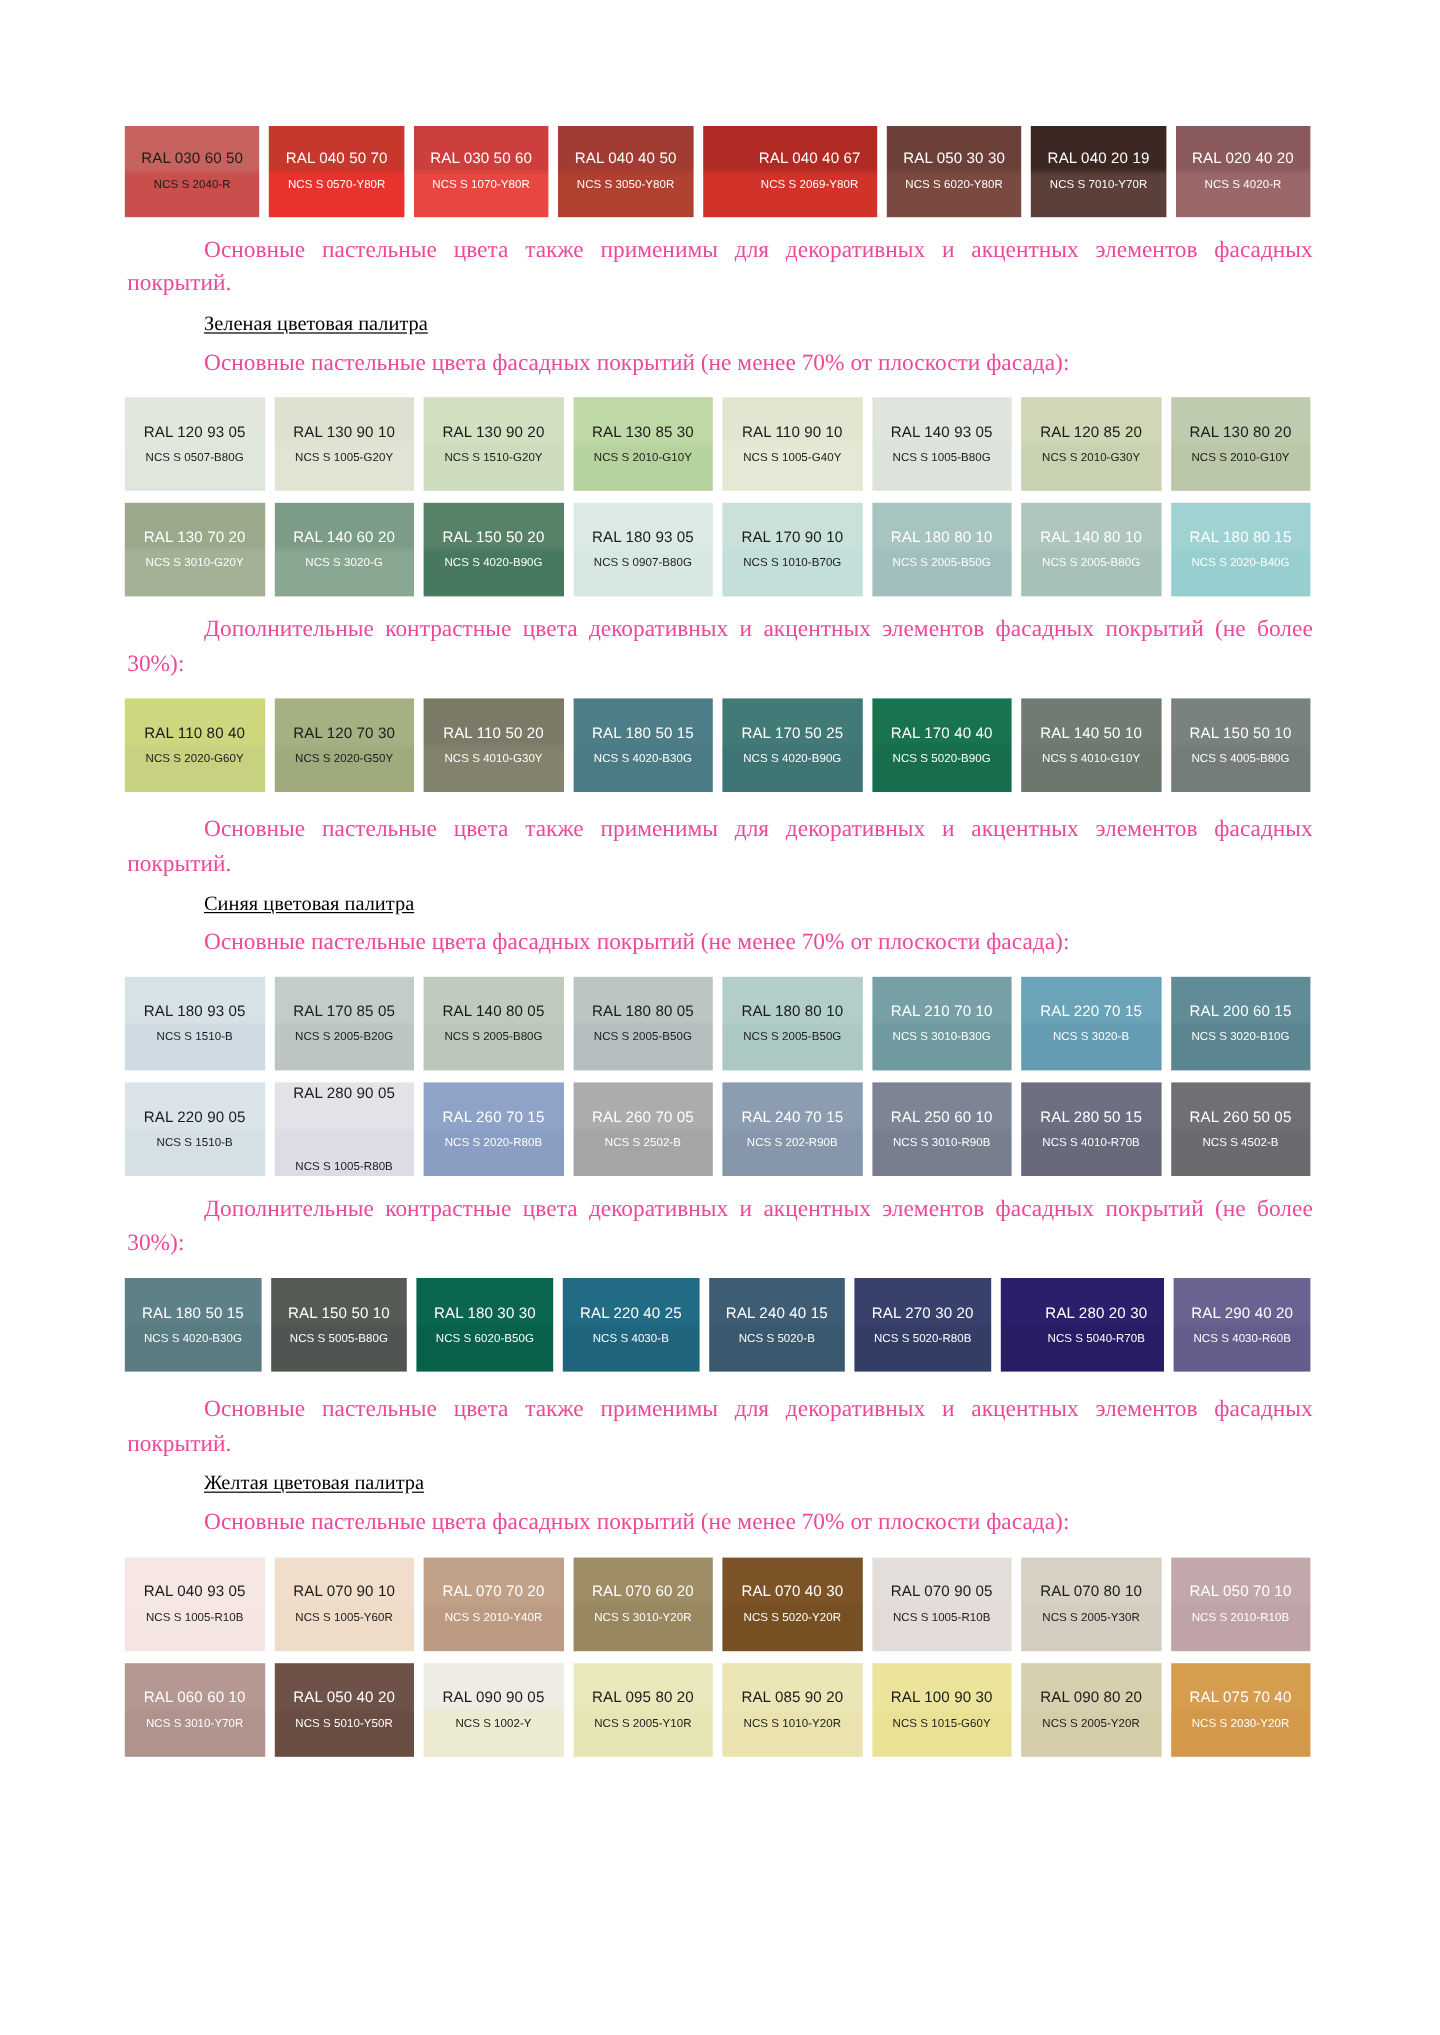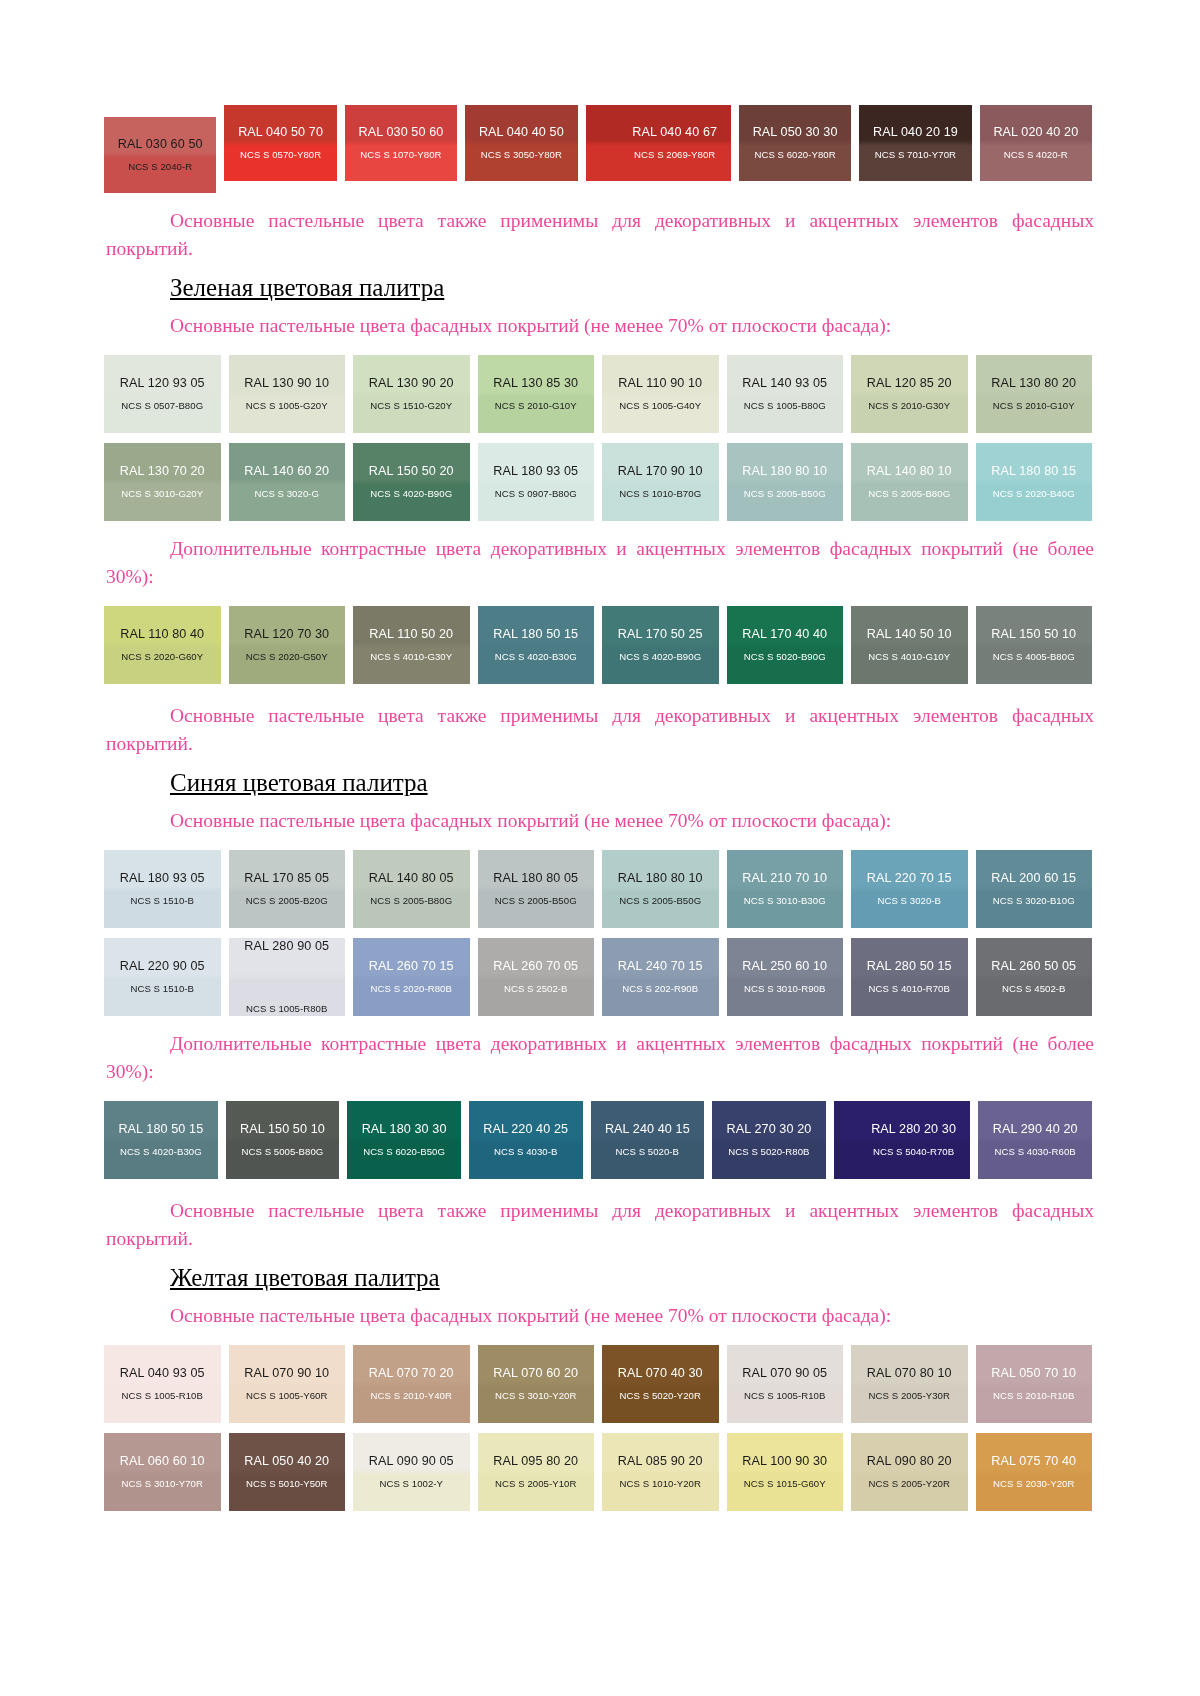--- a/index.html
+++ b/index.html
@@ -29,21 +29,21 @@
     margin: 0;
     font-size: 19.5px;
     line-height: 1.46;
     text-align: justify;
     text-indent: 64px;
     color: #ec4899;
   }
   .section-head {
     margin: 0;
     padding-left: 64px;
-    font-size: 25px;
+    font-size: 17px;
     line-height: 1.46;
   }
   .section-head span.u {
     text-decoration: underline;
     text-underline-offset: 2px;
   }
   .spacer-6 { height: 6px; }
   .spacer-10 { height: 10px; }
   .spacer-14 { height: 14px; }
   .spacer-18 { height: 18px; }
@@ -86,21 +86,21 @@
   
   .row-red .swatch { height: 76px; }
 </style>
 </head>
 <body>
 
 <div class="page">
   <div class="doc-body">
 
     <div class="swatch-row row-red">
-        <div class="swatch light" style="background: linear-gradient(rgb(199, 99, 95) 0%, rgb(199, 99, 95) 46%, rgb(201, 79, 77) 54%, rgb(201, 79, 77) 100%); margin-top: 12px;">
+        <div class="swatch light" style="background: linear-gradient(rgb(199, 99, 95) 0%, rgb(199, 99, 95) 46%, rgb(201, 79, 77) 54%, rgb(201, 79, 77) 100%);">
           <div class="ral">RAL 030 60 50</div>
           <div class="ncs">NCS S 2040-R</div>
         </div>
         <div class="swatch dark" style="background: linear-gradient(rgb(198, 55, 44) 0%, rgb(198, 55, 44) 46%, rgb(232, 50, 43) 54%, rgb(232, 50, 43) 100%);">
           <div class="ral">RAL 040 50 70</div>
           <div class="ncs">NCS S 0570-Y80R</div>
         </div>
         <div class="swatch dark" style="background: linear-gradient(rgb(204, 63, 60) 0%, rgb(204, 63, 60) 46%, rgb(232, 70, 64) 54%, rgb(232, 70, 64) 100%);">
           <div class="ral">RAL 030 50 60</div>
           <div class="ncs">NCS S 1070-Y80R</div>

